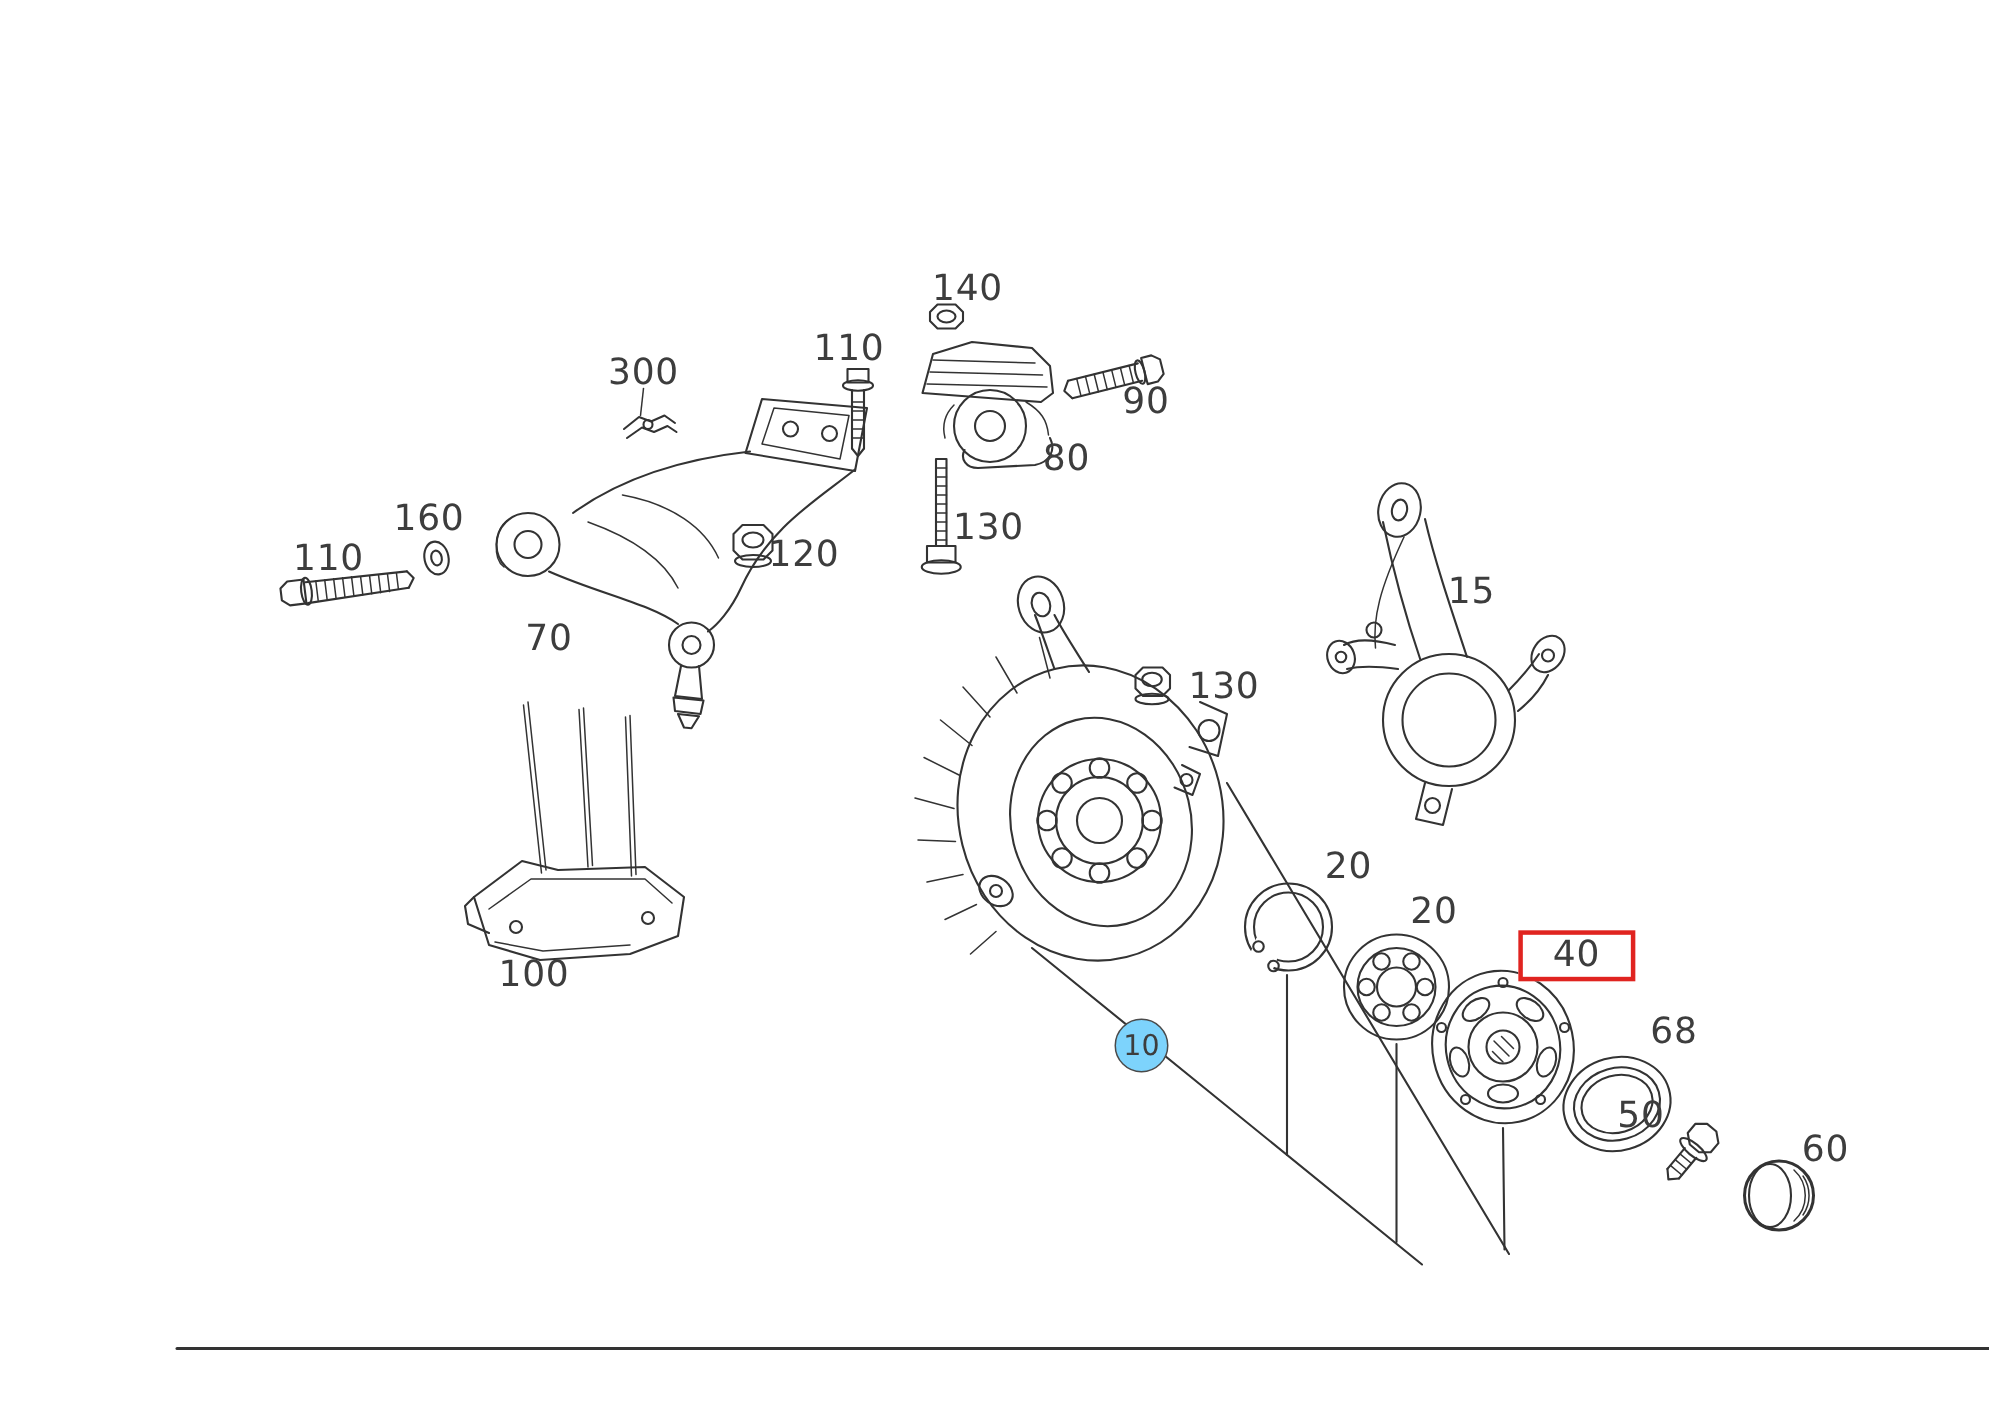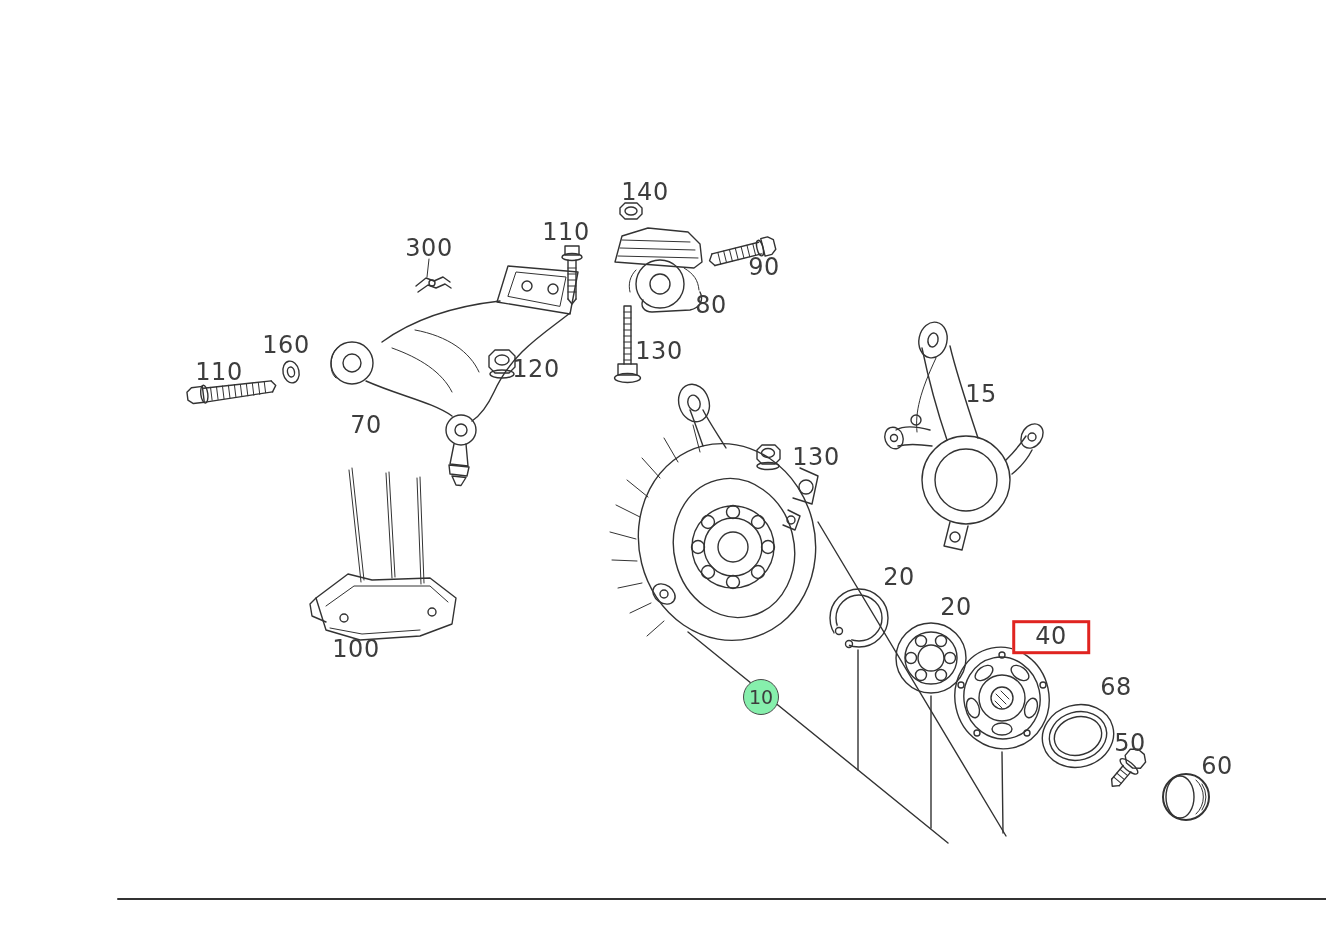--- a/index.html
+++ b/index.html
@@ -18,21 +18,21 @@
     position:absolute;transform:translate(-50%,-50%);
     font-size:24px;color:#3d3d3d;letter-spacing:.5px;white-space:nowrap;
     background:transparent;line-height:1.15;
   }
   .part-label.highlighted{
     border:3px solid #e02420;padding:0 20px;background:#ffffff;
   }
   .part-circle{
     position:absolute;transform:translate(-50%,-50%);
     width:34px;height:34px;border:1.6px solid #4a4a4a;border-radius:50%;
-    background:#86efac;display:flex;align-items:center;justify-content:center;
+    background:#7dd3fc;display:flex;align-items:center;justify-content:center;
     font-size:19px;color:#3d3d3d;
   }
 </style>
 </head>
 <body>
 
 <div class="stage">
 
   <svg width="1326" height="937" viewBox="0 0 1326 937">
 
@@ -266,17 +266,17 @@
   <span class="part-label" style="left:659px;top:352px">130</span>
   <span class="part-label" style="left:536px;top:370px">120</span>
   <span class="part-label" style="left:366px;top:426px">70</span>
   <span class="part-label" style="left:356px;top:650px">100</span>
   <span class="part-label" style="left:981px;top:395px">15</span>
   <span class="part-label" style="left:816px;top:458px">130</span>
   <span class="part-label" style="left:899px;top:578px">20</span>
   <span class="part-label" style="left:956px;top:608px">20</span>
   <span class="part-label highlighted" style="left: 1051px; top: 637px; border-color: rgb(224, 36, 32);">40</span>
   <span class="part-label" style="left:1116px;top:688px">68</span>
-  <span class="part-label" style="left:1130px;top:744px">50</span>
+  <span class="part-label" style="left:1094px;top:744px">50</span>
   <span class="part-label" style="left:1217px;top:767px">60</span>
   <span class="part-circle" style="left:761px;top:697px">10</span>
 
 </div>
 
 </body></html>

